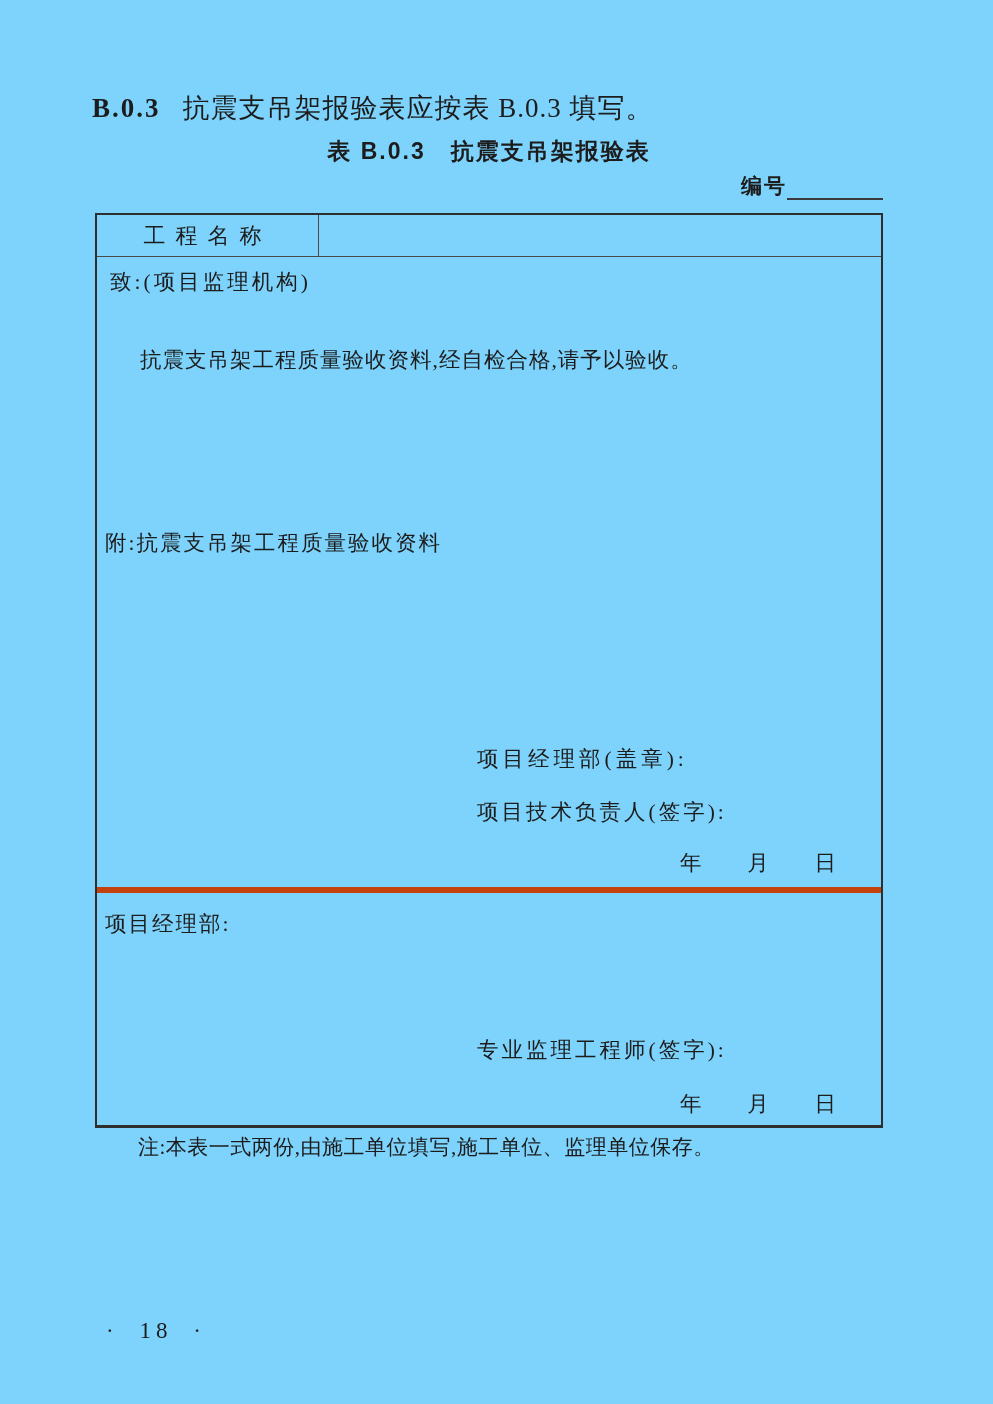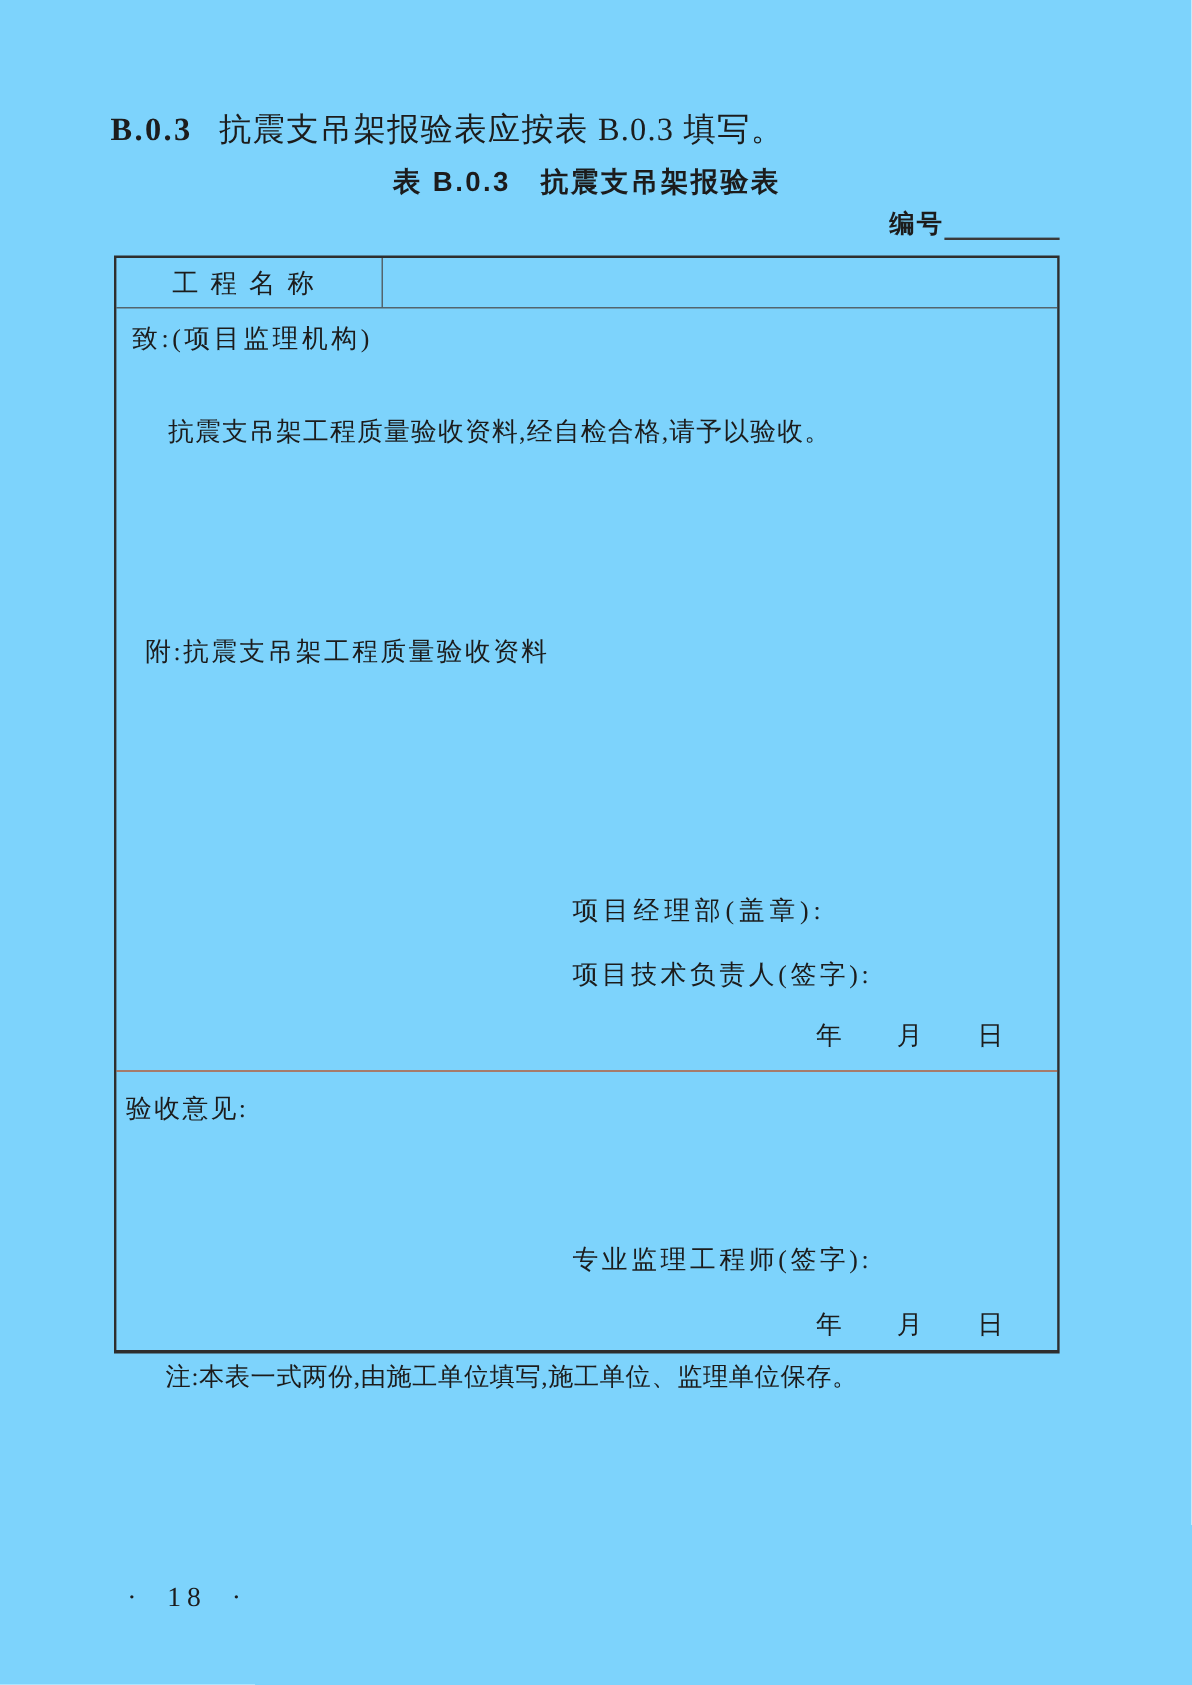--- a/index.html
+++ b/index.html
@@ -81,31 +81,31 @@
     text-align: center;
     line-height: 41px;
     letter-spacing: 10px;
     font-size: 22px;
   }
   .cell-project-value { flex: 1; }
 
   .row-apply {
     position: relative;
     height: 636px;
-    border-bottom: 1px solid #c2410c;
+    border-bottom: 6px solid #c2410c;
     padding-left: 12px;
   }
   .row-accept {
     position: relative;
     height: 231px;
   }
 
   .to-line        { position: absolute; left: 13px;  top: 10px;  letter-spacing: 3px; }
   .request-line   { position: absolute; left: 43px;  top: 88px;  letter-spacing: 1px; }
-  .attach-line    { position: absolute; left: 8px;   top: 271px; letter-spacing: 2px; margin-left: 16px; }
+  .attach-line    { position: absolute; left: 8px;   top: 271px; letter-spacing: 2px; }
   .pm-line        { position: absolute; left: 380px; top: 487px; letter-spacing: 4px; }
   .tech-line      { position: absolute; left: 380px; top: 540px; letter-spacing: 3px; }
   .acc-line       { position: absolute; left: 8px;   top: 16px;  letter-spacing: 2px; }
   .sup-line       { position: absolute; left: 380px; top: 142px; letter-spacing: 3px; }
 
   .date-line {
     position: absolute;
     left: 583px;
     width: 156px;
     display: flex;
@@ -162,21 +162,21 @@
       <div class="pm-line">项目经理部(盖章):</div>
       <div class="tech-line">项目技术负责人(签字):</div>
       <div class="date-line date-line-apply">
         <span>年</span>
         <span>月</span>
         <span>日</span>
       </div>
     </div>
 
     <div class="row-accept">
-      <div class="acc-line">验收意见:</div>
+      <div class="acc-line">项目经理部:</div>
       <div class="sup-line">专业监理工程师(签字):</div>
       <div class="date-line date-line-accept">
         <span>年</span>
         <span>月</span>
         <span>日</span>
       </div>
     </div>
 
   </div>
 

